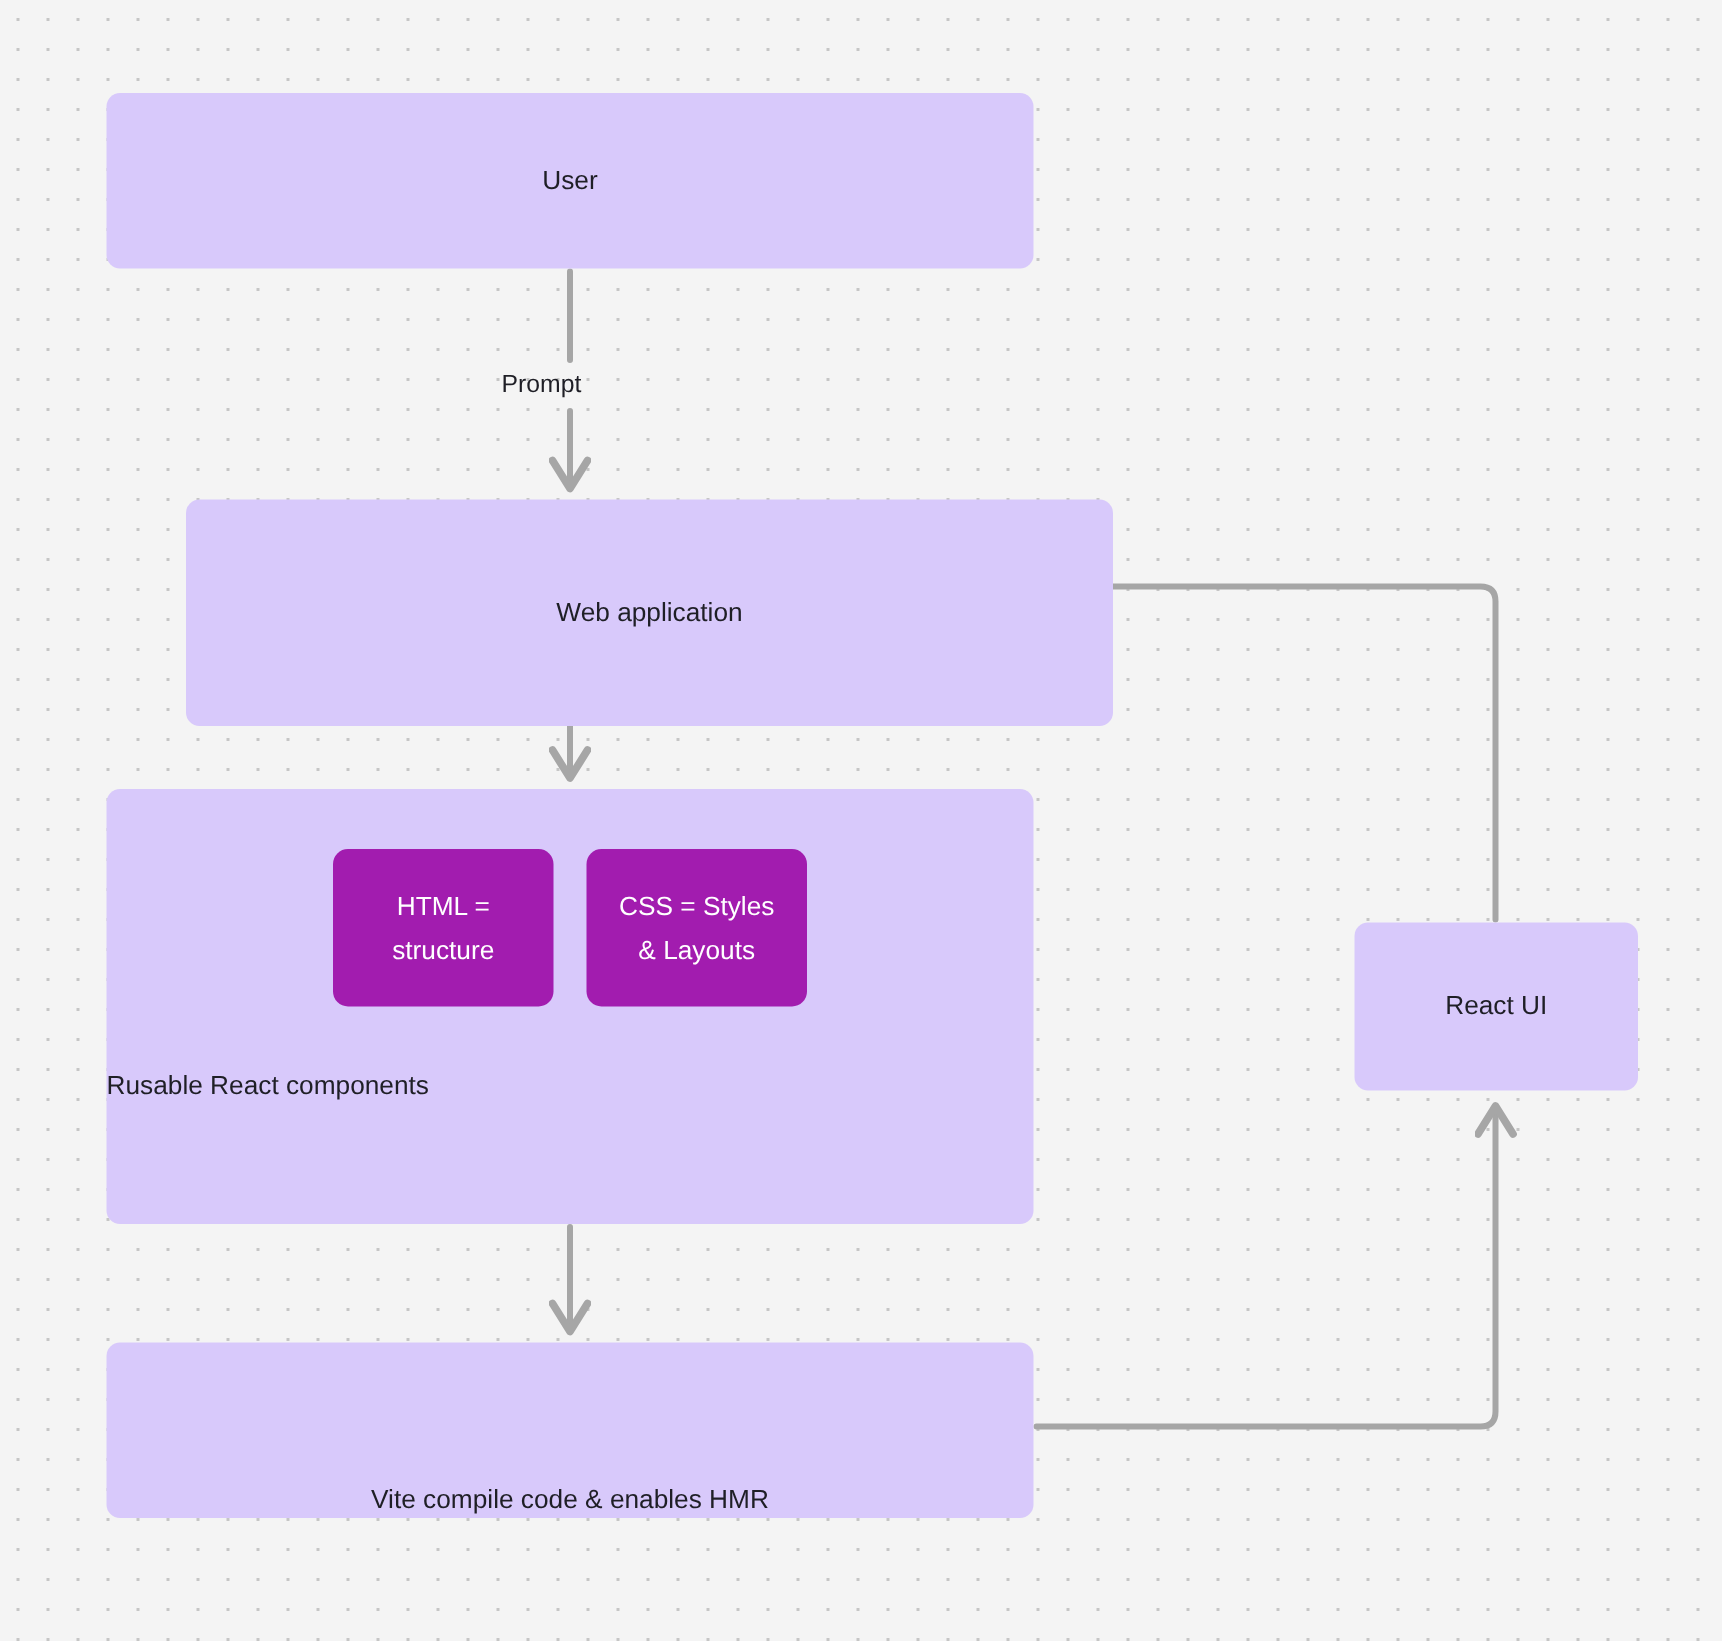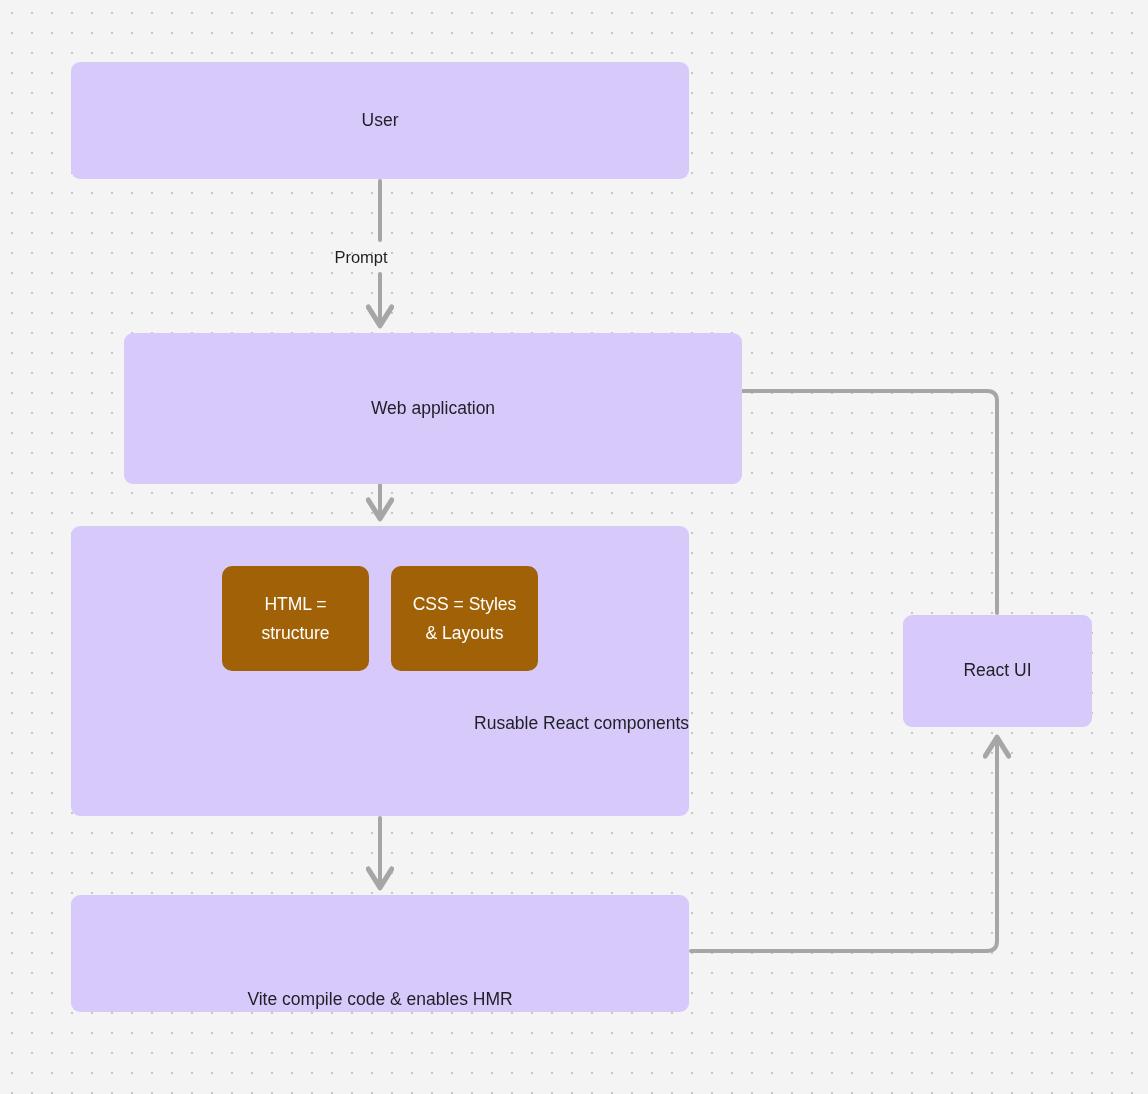--- a/index.html
+++ b/index.html
@@ -61,38 +61,38 @@
     left: 0;
     top: 40px;
     width: 100%;
     display: flex;
     justify-content: center;
     gap: 22px;
   }
   .chip {
     width: 147px;
     height: 105px;
-    background: #a16207;
+    background: #a21caf;
     border-radius: 10px;
     color: #ffffff;
     font-size: 17.5px;
     line-height: 1.65;
     display: flex;
     align-items: center;
     justify-content: center;
     text-align: center;
     box-sizing: border-box;
     padding: 0 8px;
   }
   .comp-caption {
     position: absolute;
     left: 0;
     top: 186px;
     width: 100%;
-    text-align: right;
+    text-align: left;
     font-size: 17.5px;
     color: #1f1f26;
   }
 
   .edge-label {
     position: absolute;
     font-size: 16.5px;
     color: #1f1f26;
     white-space: nowrap;
     transform: translate(-50%, -50%);

